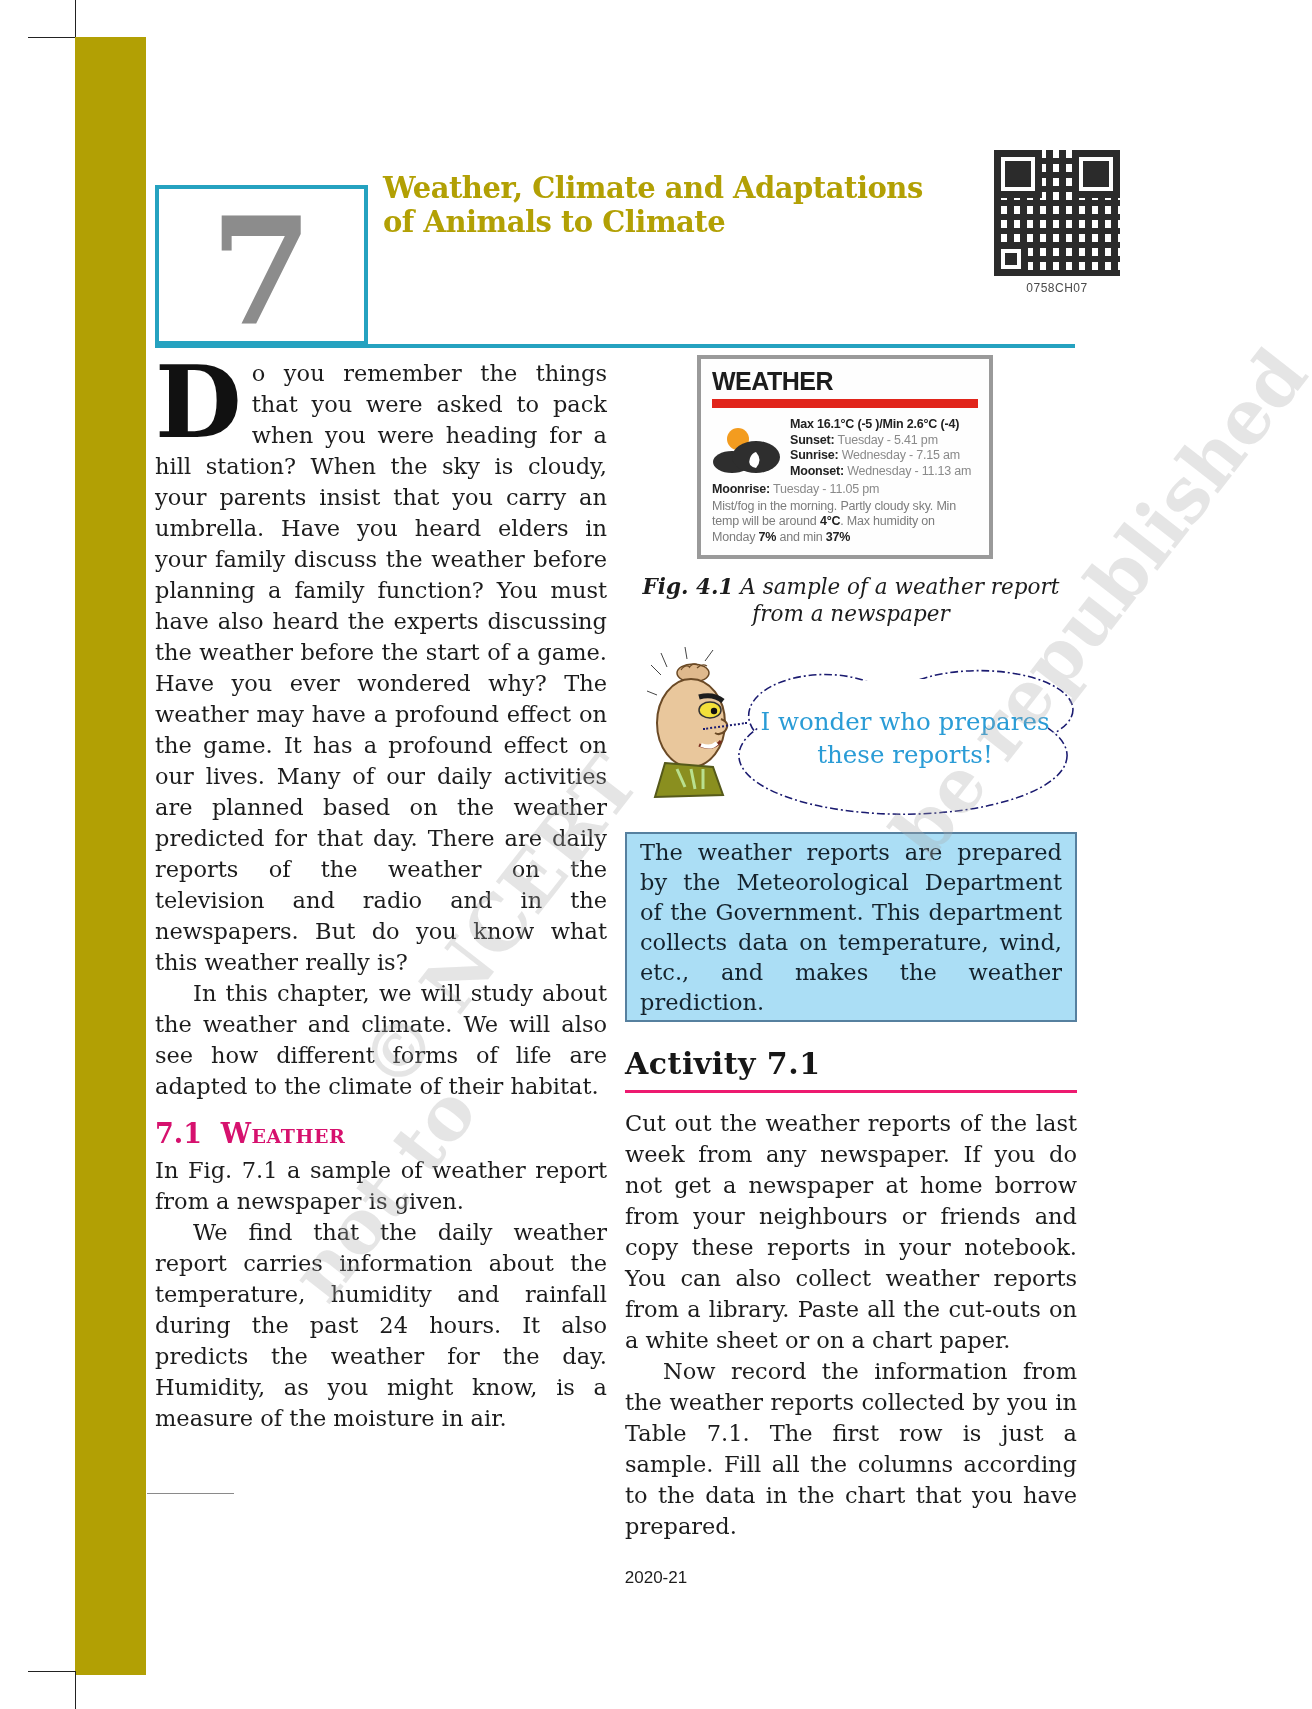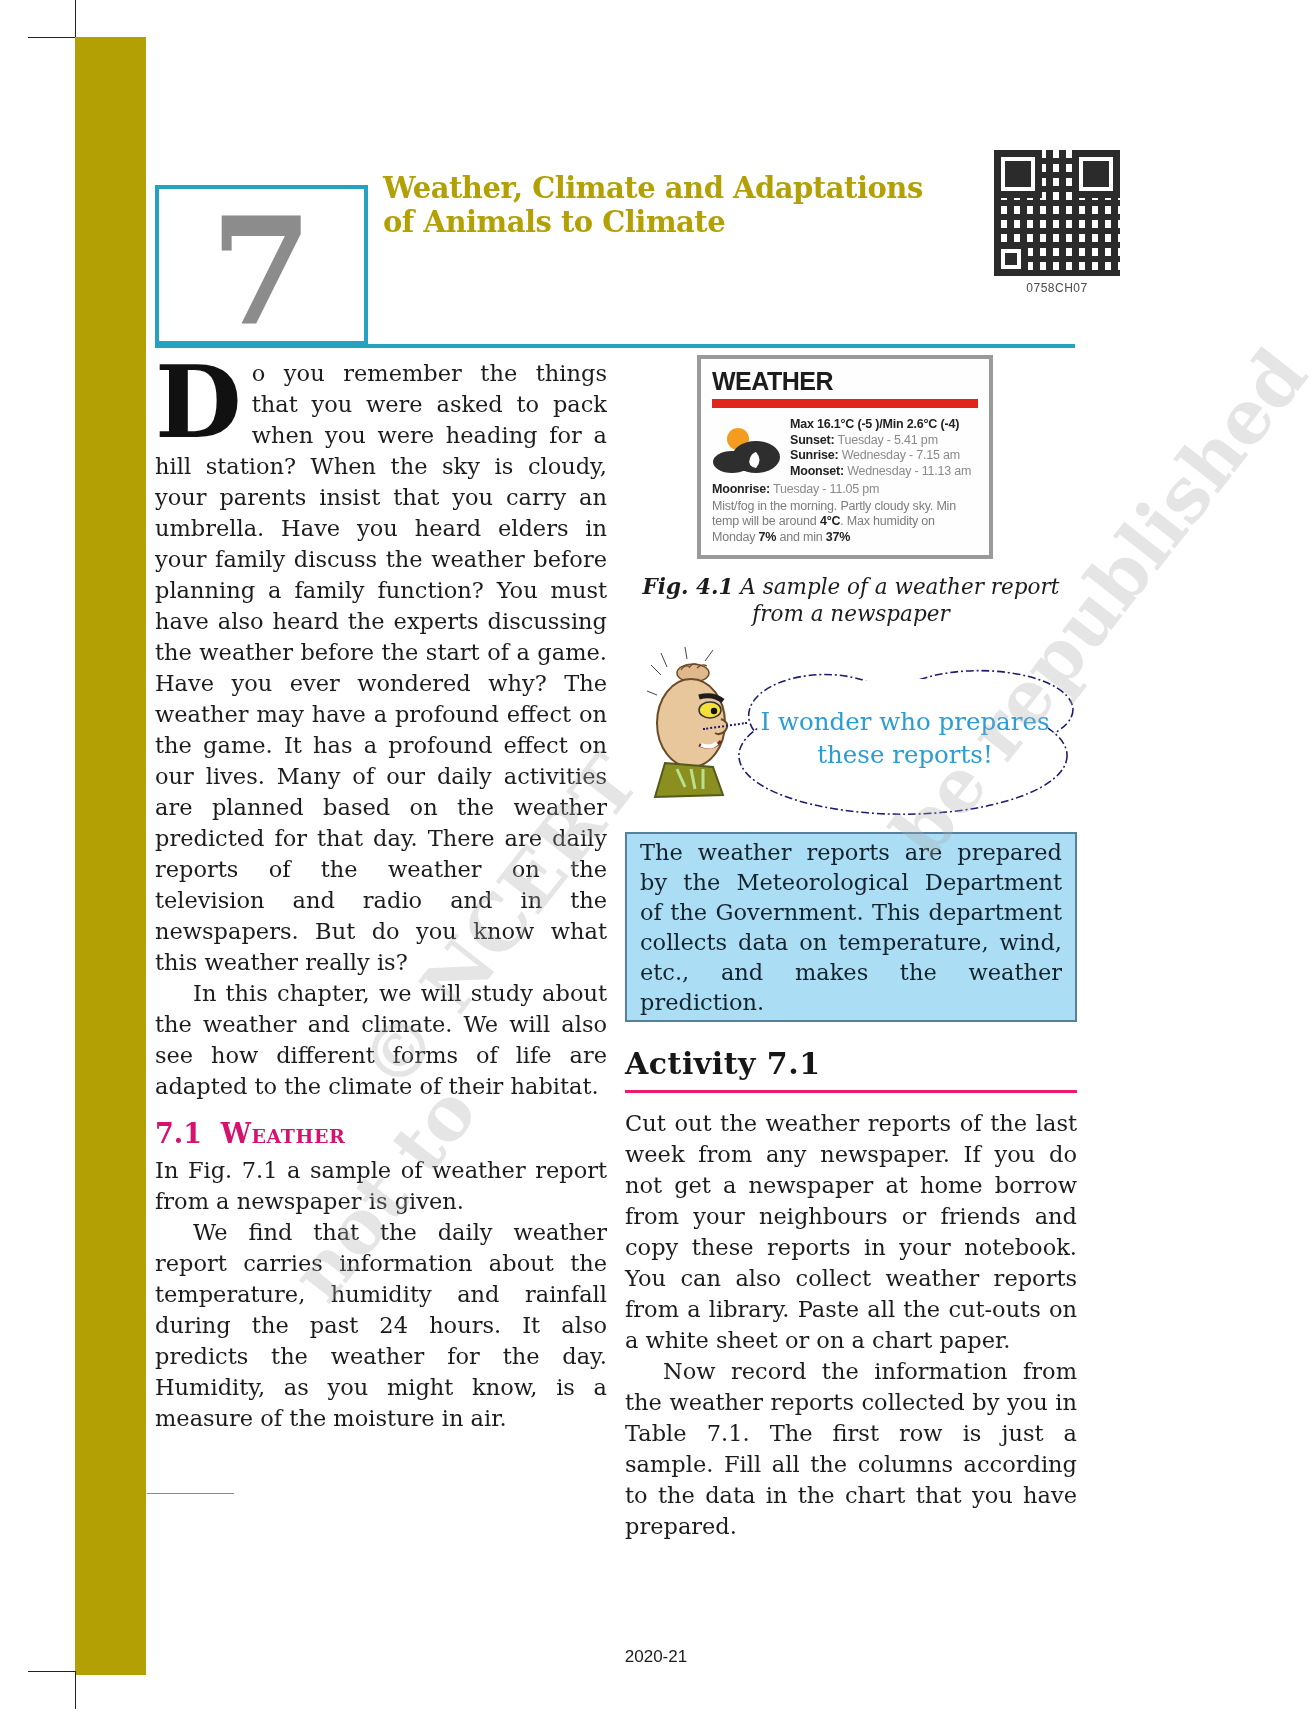--- a/index.html
+++ b/index.html
@@ -91,21 +91,21 @@
   .info-box { background:#abdef5; border:2px solid #56809f; padding:3px 13px;
               font-size:22.5px; line-height:30px; text-align:justify; color:#14222c; }
 
   
   .activity-head { margin-top:24px; font-size:30px; font-weight:bold; color:#171717;
                    padding-bottom:9px; border-bottom:3px solid #ed1a70; letter-spacing:0.5px; }
   .act-para { margin-top:15px; }
   .act-para2 { margin-top:0; }
 
   
-  .footer { position:absolute; left:0; top:1647px; width:1312px; text-align:center;
+  .footer { position:absolute; left:0; top:1568px; width:1312px; text-align:center;
             font-family:"Liberation Sans", sans-serif; font-size:17px; color:#1c1c1c; }
 </style>
 </head>
 <body>
 
 <div class="olive-bar"></div>
 <div class="mark mark-tl-v"></div>
 <div class="mark mark-tl-h"></div>
 <div class="mark mark-bl-h"></div>
 <div class="mark mark-bl-v"></div>

